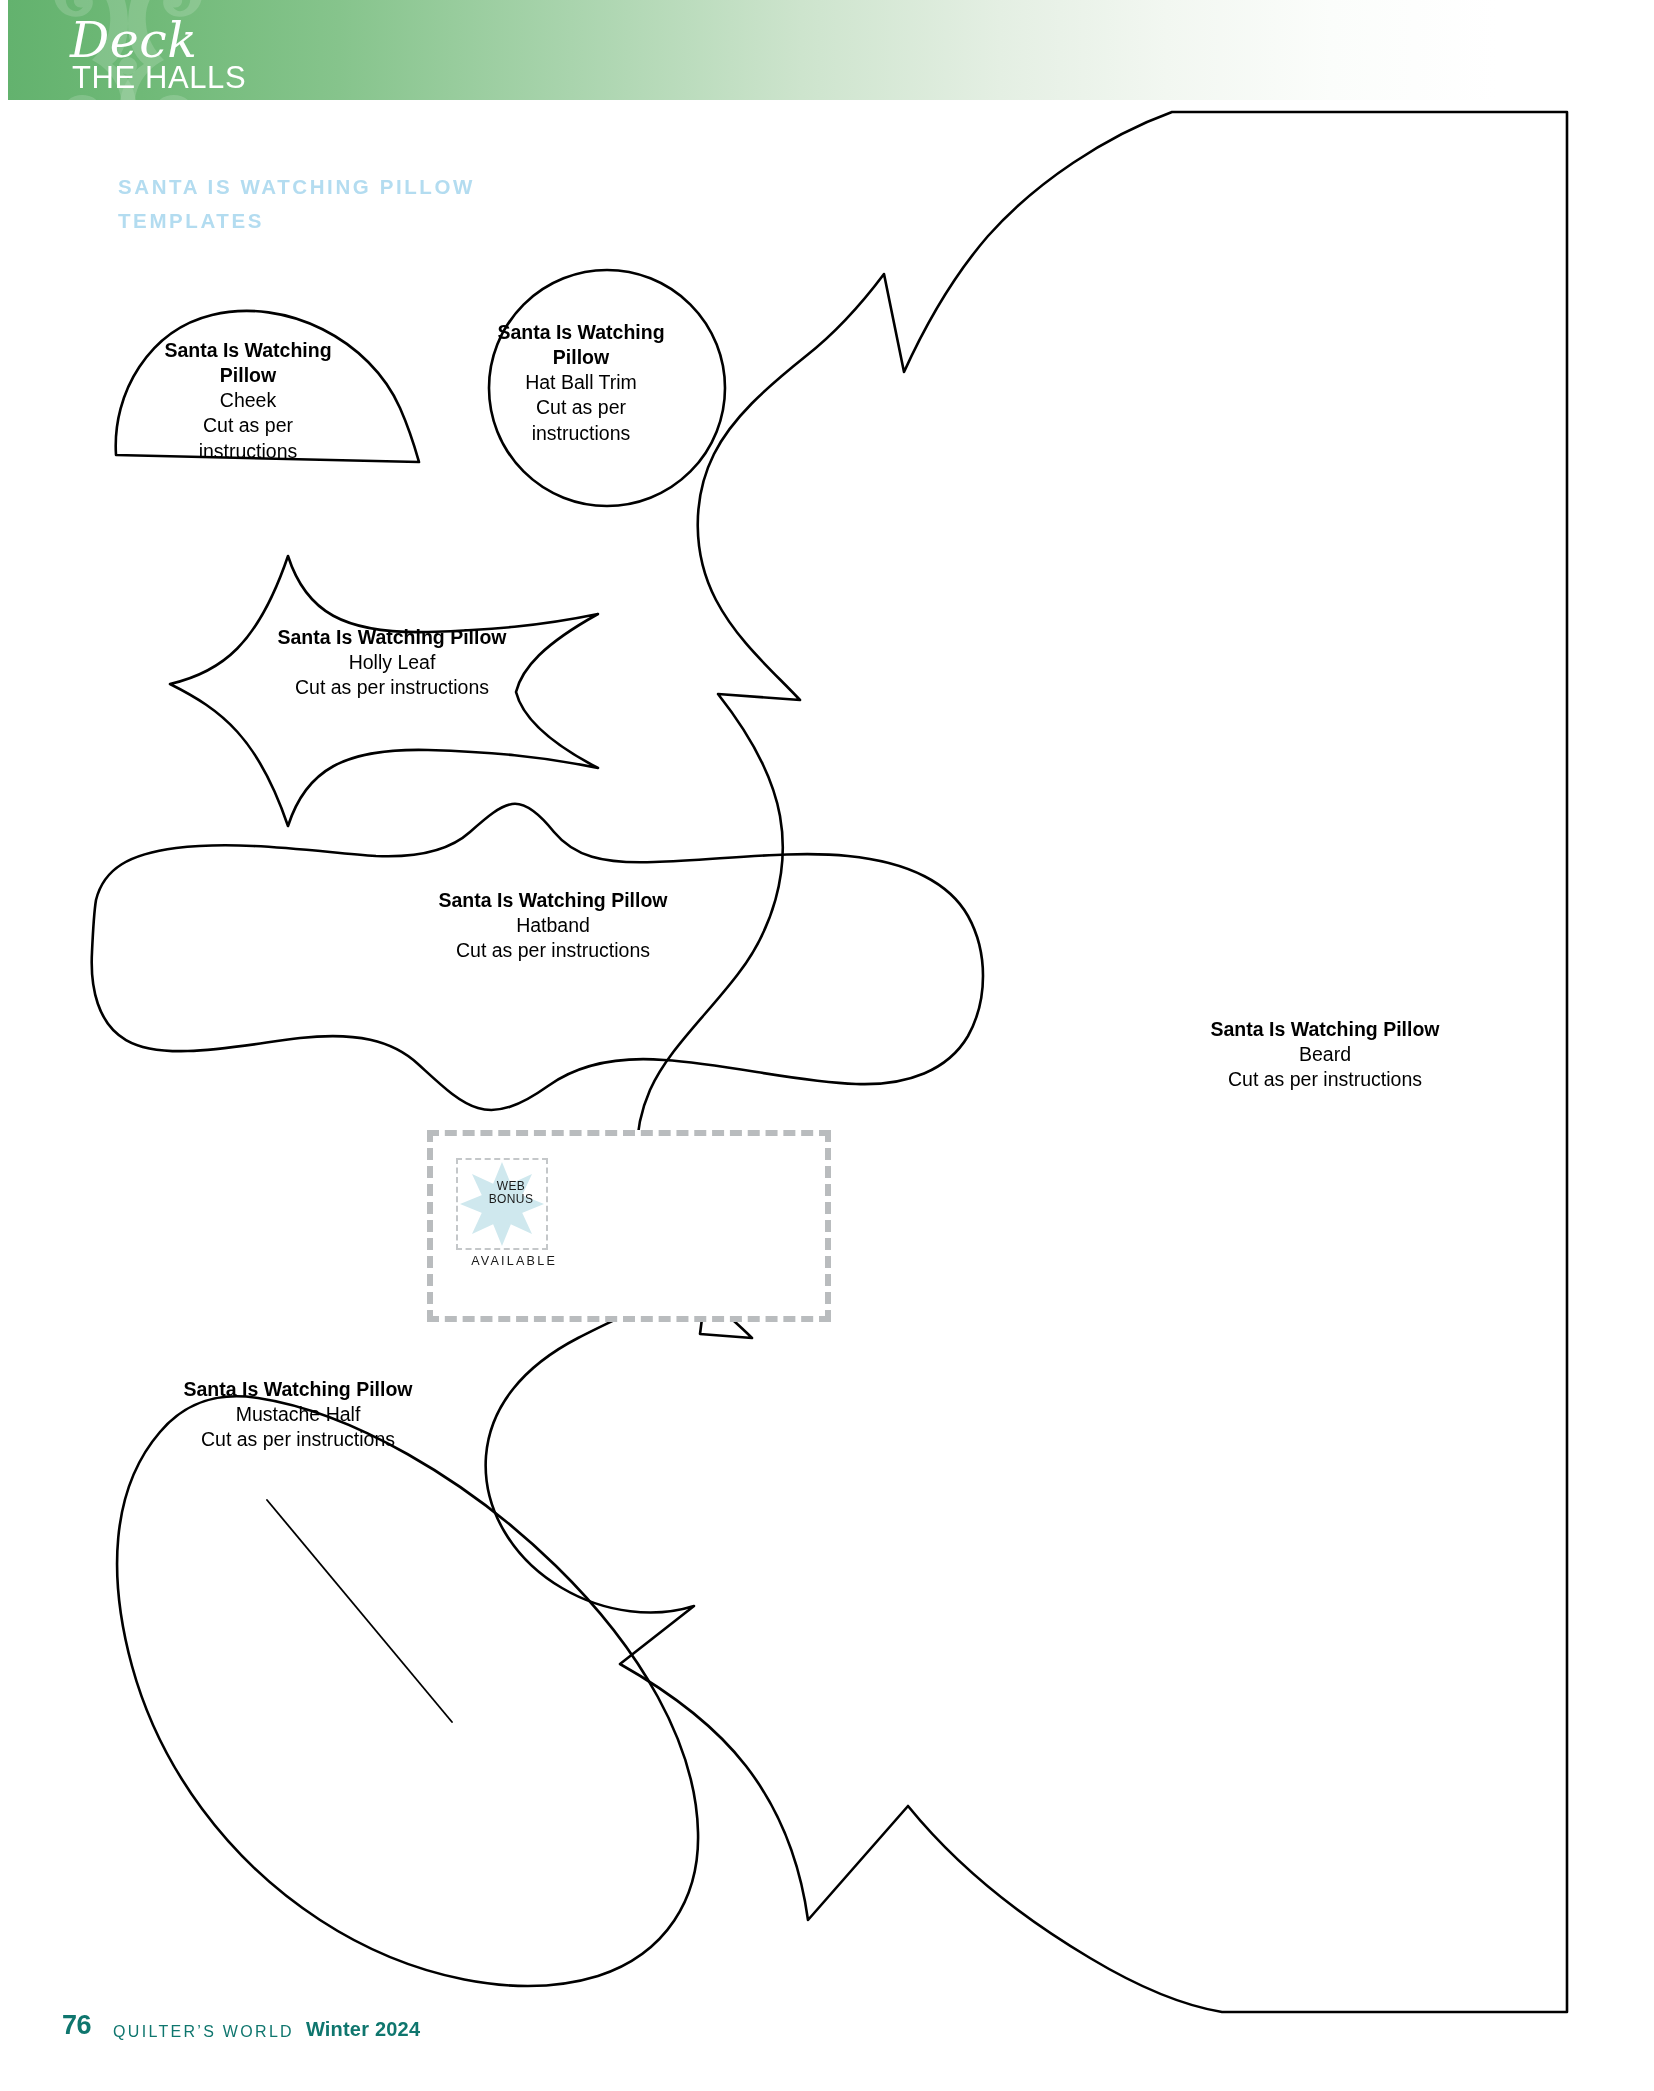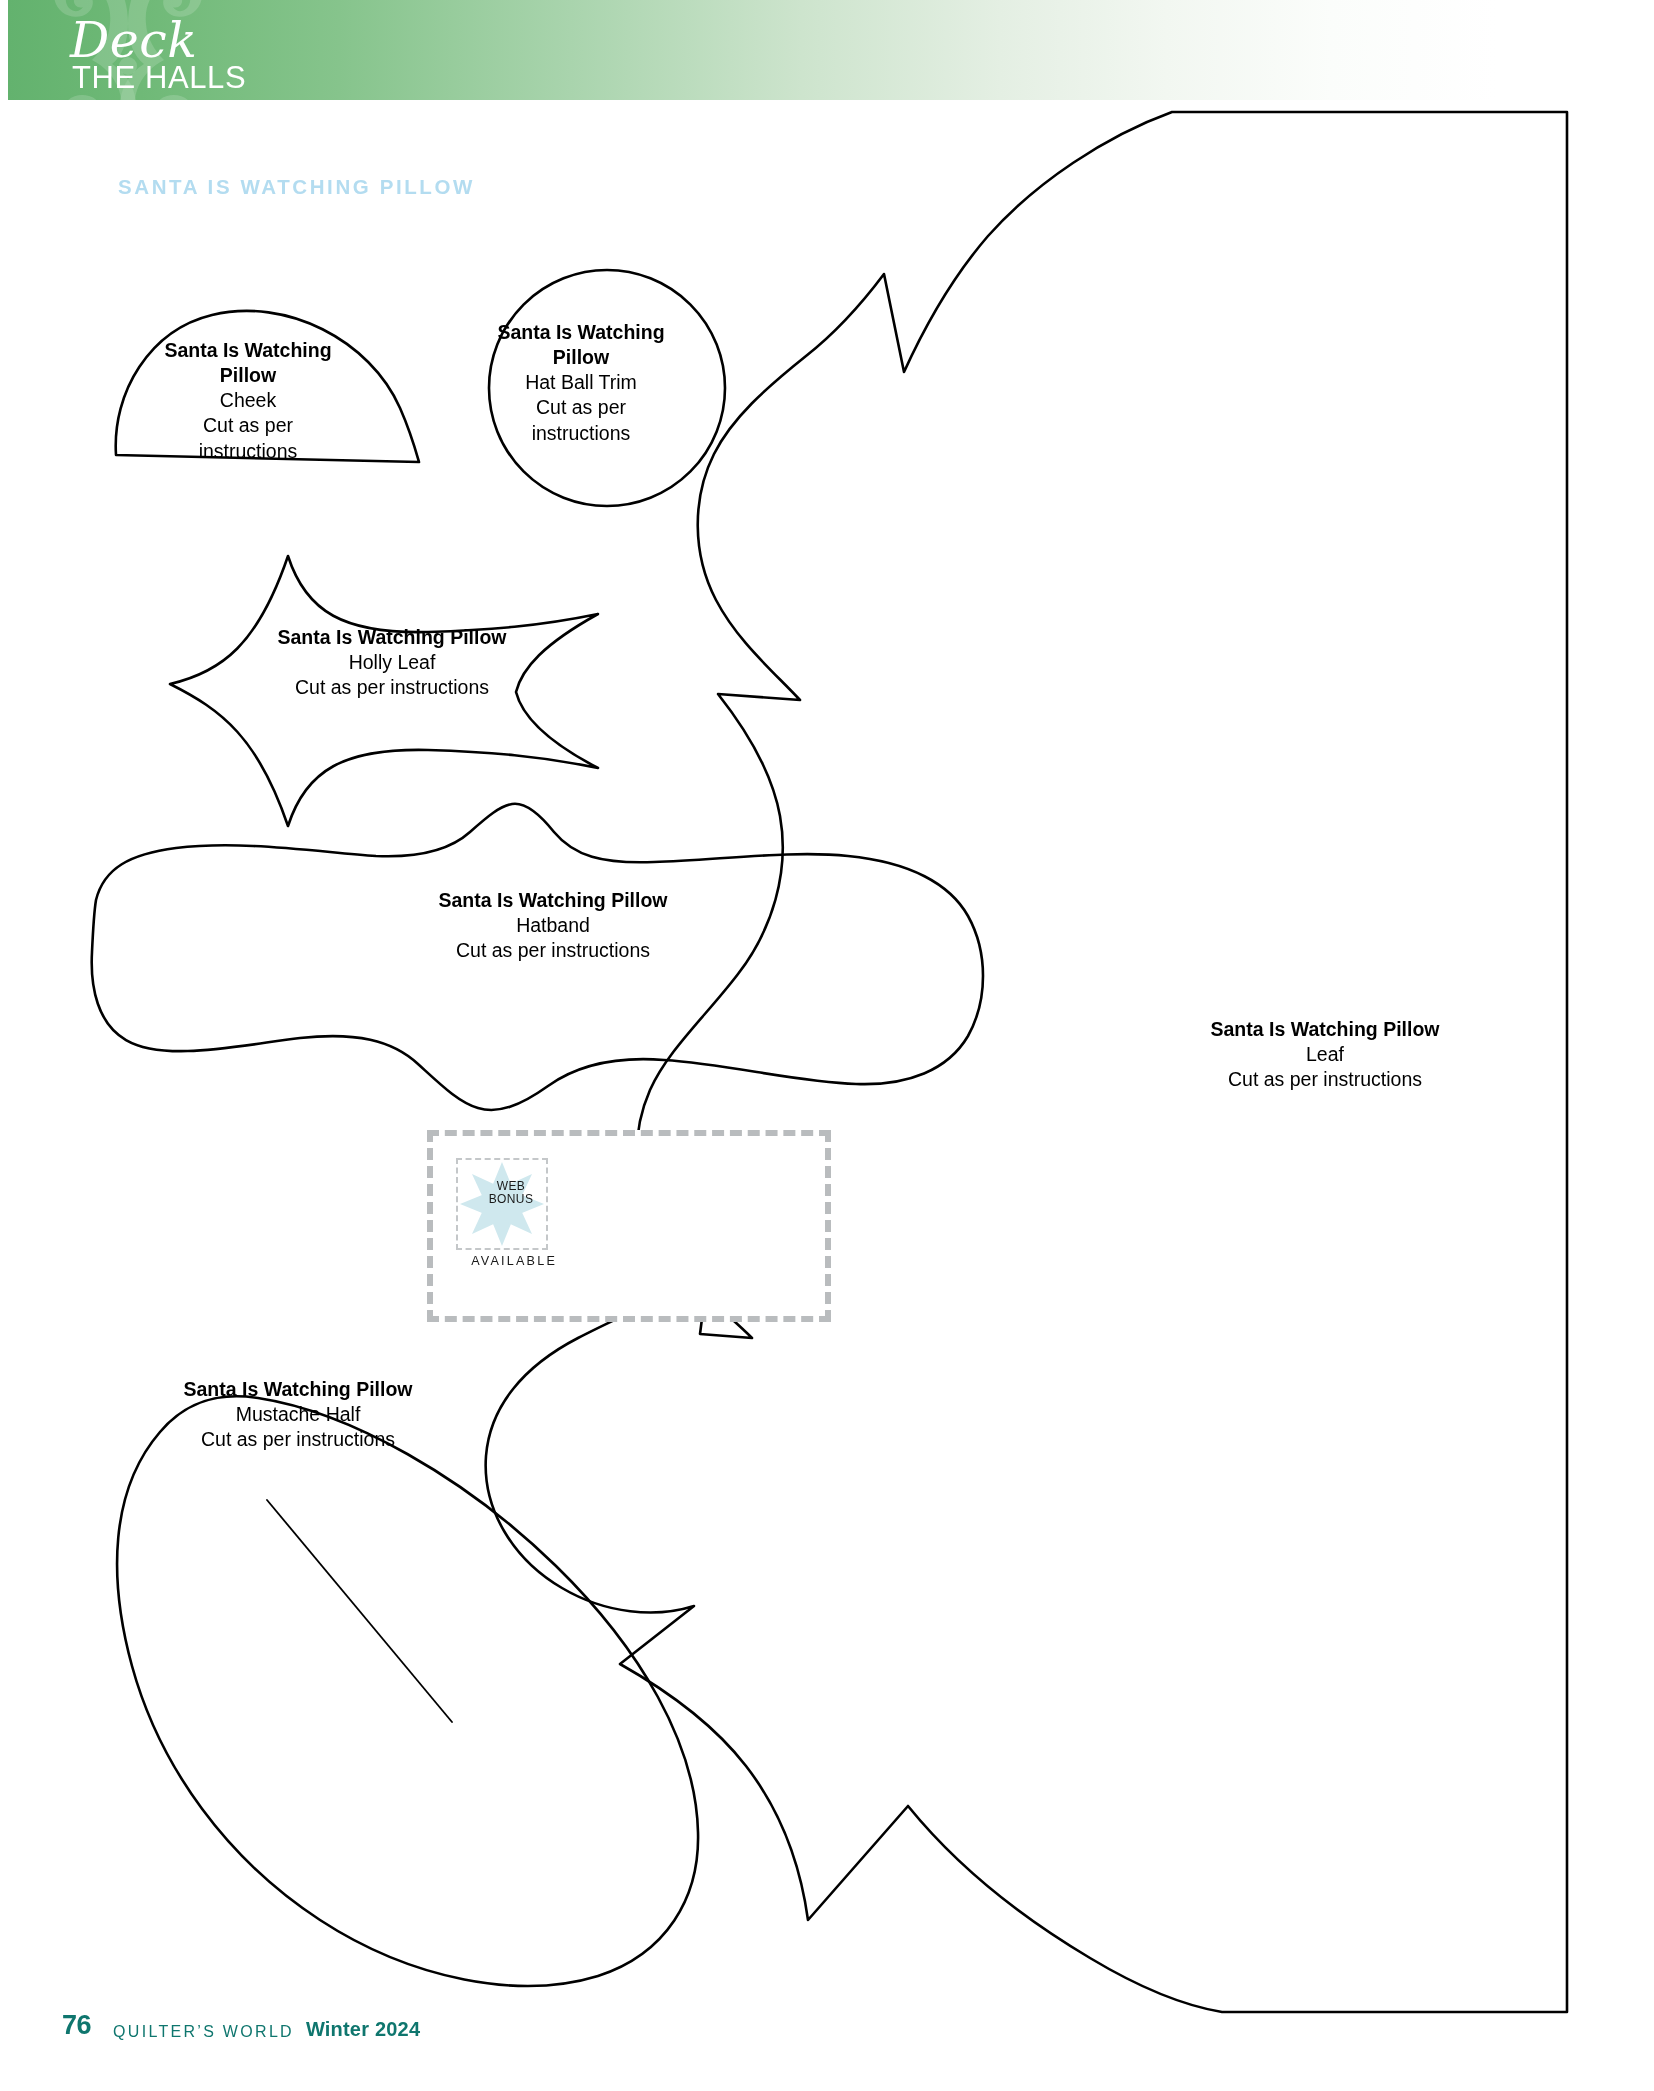--- a/index.html
+++ b/index.html
@@ -219,20 +219,21 @@
                  C164 203 144 184 142 158 C140 138 150 120 166 110 C156 102 150 88 150 70 Z"></path>
         <circle cx="150" cy="112" r="9"></circle>
       </g>
     </svg>
     <div class="banner-script">Deck</div>
     <div class="banner-sub">THE HALLS</div>
   </div>
 
   <div id="section-title">
     <span class="tline">SANTA IS WATCHING PILLOW</span>
+    <span class="tline">TEMPLATES</span>
   </div>
 
   <svg id="shapes" viewBox="0 0 1654 2091" xmlns="http://www.w3.org/2000/svg" aria-hidden="true">
     <g fill="none" stroke="#000000" stroke-width="2.6" stroke-linejoin="round" stroke-linecap="round">
 
       <path d="M116 455
                C 112 392 150 330 212 315
                C 286 297 370 340 400 408
                C 411 433 417 455 419 462
                L 116 455 Z"></path>
@@ -335,21 +336,21 @@
   </div>
 
   <div class="tmpl-label" id="label-hatband">
     <span class="l-title">Santa Is Watching Pillow</span>
     <span class="l-line">Hatband</span>
     <span class="l-line">Cut as per instructions</span>
   </div>
 
   <div class="tmpl-label" id="label-beard">
     <span class="l-title">Santa Is Watching Pillow</span>
-    <span class="l-line">Leaf</span>
+    <span class="l-line">Beard</span>
     <span class="l-line">Cut as per instructions</span>
   </div>
 
   <div class="tmpl-label" id="label-mustache">
     <span class="l-title">Santa Is Watching Pillow</span>
     <span class="l-line">Mustache Half</span>
     <span class="l-line">Cut as per instructions</span>
   </div>
 
   <div id="web-bonus">

